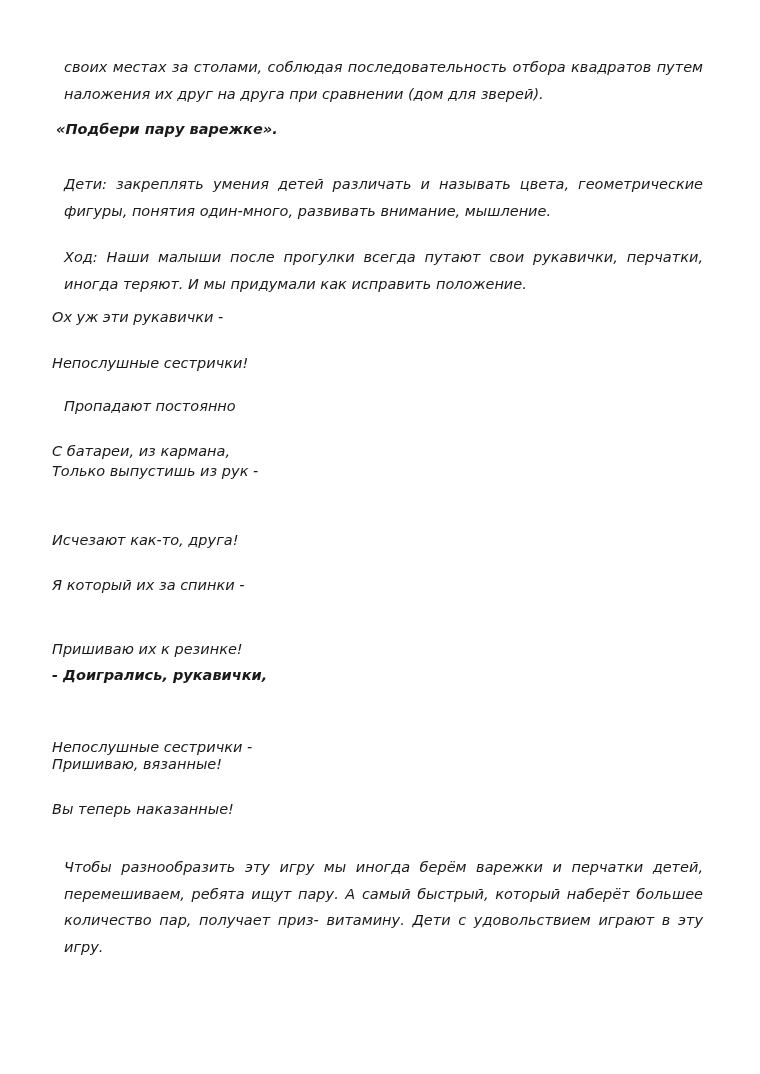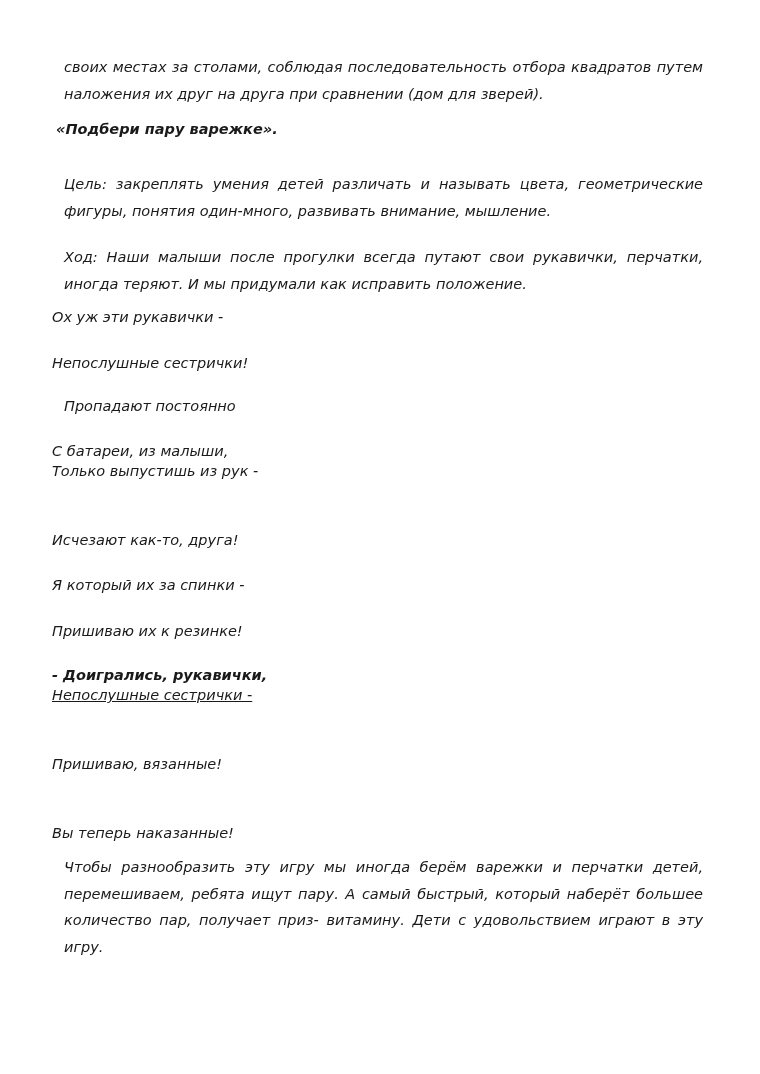--- a/index.html
+++ b/index.html
@@ -23,39 +23,39 @@
 
   <div class="block" style="top:42px;">
     <p class="para">своих местах за столами, соблюдая последовательность отбора квадратов путем наложения их друг на друга при сравнении (дом для зверей).</p>
   </div>
 
   <div class="block" style="top:116px;">
     <p class="heading">«Подбери пару варежке».</p>
   </div>
 
   <div class="block" style="top:159px;">
-    <p class="para">Цель: закреплять умения детей различать и называть цвета, геометрические фигуры, понятия один-много, развивать внимание, мышление.</p>
+    <p class="para">Дети: закреплять умения детей различать и называть цвета, геометрические фигуры, понятия один-много, развивать внимание, мышление.</p>
   </div>
 
   <div class="block" style="top:232px;">
     <p class="para">Ход: Наши малыши после прогулки всегда путают свои рукавички, перчатки, иногда теряют. И мы придумали как исправить положение.</p>
   </div>
 
   <div class="block" style="top:0;">
     <div class="poem-line" style="top:306px;">Ох уж эти рукавички -</div>
     <div class="poem-line" style="top:352px;">Непослушные сестрички!</div>
     <div class="poem-line" style="top:395px;margin-left:12px;">Пропадают постоянно</div>
-    <div class="poem-line" style="top:440px;">С батареи, из малыши,</div>
+    <div class="poem-line" style="top:440px;">С батареи, из кармана,</div>
     <div class="poem-line" style="top:460px;">Только выпустишь из рук -</div>
     <div class="poem-line" style="top:529px;">Исчезают как-то, друга!</div>
     <div class="poem-line" style="top:574px;">Я который их за спинки -</div>
-    <div class="poem-line" style="top:620px;">Пришиваю их к резинке!</div>
+    <div class="poem-line" style="top:638px;">Пришиваю их к резинке!</div>
     <div class="poem-line" style="top:664px;font-weight:bold;">- Доигрались, рукавички,</div>
-    <div class="poem-line" style="top:684px;text-decoration:underline;">Непослушные сестрички -</div>
+    <div class="poem-line" style="top:736px;">Непослушные сестрички -</div>
     <div class="poem-line" style="top:753px;">Пришиваю, вязанные!</div>
-    <div class="poem-line" style="top:798px;margin-top:24px;">Вы теперь наказанные!</div>
+    <div class="poem-line" style="top:798px;">Вы теперь наказанные!</div>
   </div>
 
   <div class="block" style="top:842px;">
     <p class="para">Чтобы разнообразить эту игру мы иногда берём варежки и перчатки детей, перемешиваем, ребята ищут пару. А самый быстрый, который наберёт большее количество пар, получает приз- витамину. Дети с удовольствием играют в эту игру.</p>
   </div>
 
 </div>
 
 </body></html>

